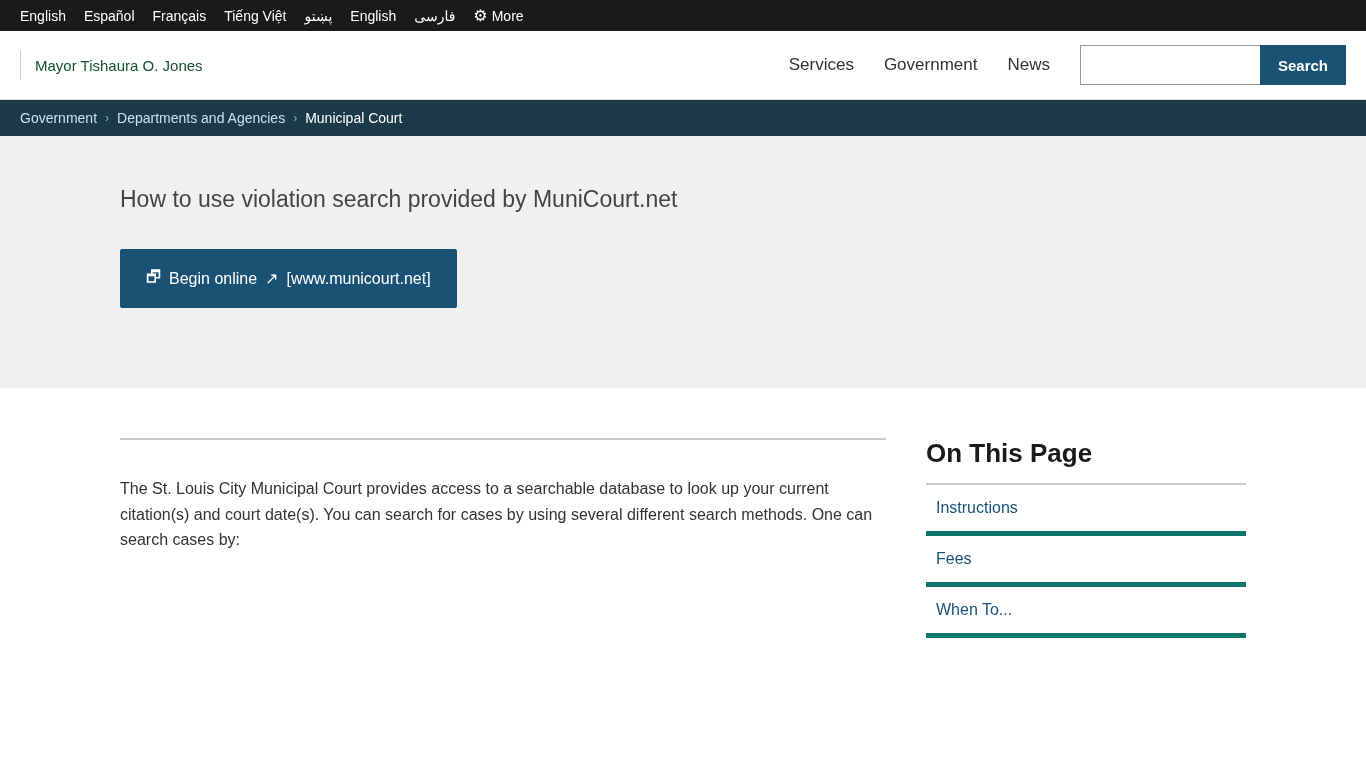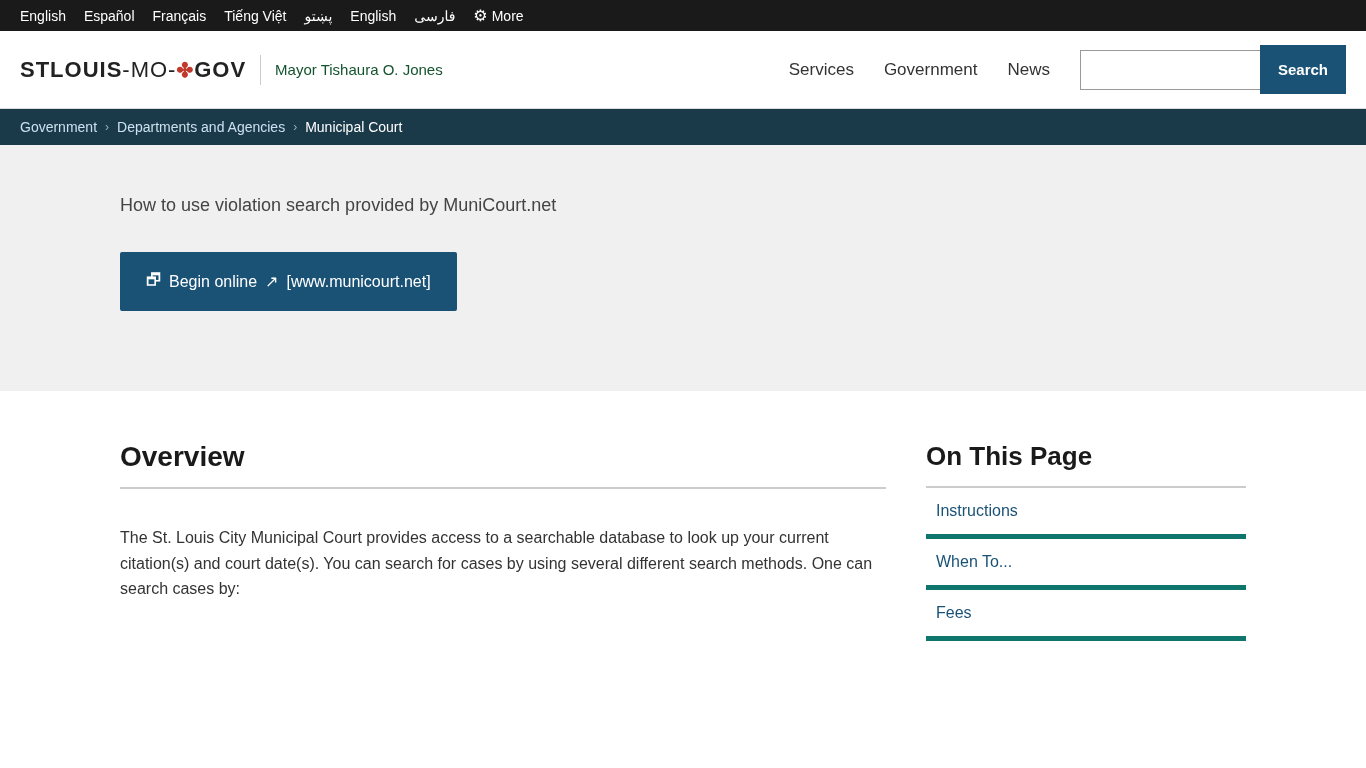--- a/index.html
+++ b/index.html
@@ -88,21 +88,21 @@
       height: 40px;
     }
     #search-btn {
       background: #1a5276;
       color: #fff;
       border: none;
       padding: 8px 18px;
       font-size: 15px;
       font-weight: bold;
       cursor: pointer;
-      height: 49px;
+      height: 40px;
     }
 
     
     #breadcrumb {
       background: #1a3a4a;
       padding: 10px 20px;
       display: flex;
       align-items: center;
       gap: 8px;
       font-size: 14px;
@@ -127,21 +127,21 @@
       position: relative;
     }
     #hero h1 {
       font-size: 48px;
       font-weight: 900;
       color: #1a1a1a;
       margin-bottom: 18px;
       line-height: 1.1;
     }
     #hero .subtitle {
-      font-size: 18px;
+      font-size: 23px;
       color: #444;
       margin-bottom: 36px;
     }
     #begin-btn {
       display: inline-flex;
       align-items: center;
       gap: 8px;
       background: #1a5276;
       color: #fff;
       text-decoration: none;
@@ -242,23 +242,20 @@
   <a>English</a>
   <a>فارسی</a>
   <span class="more-btn">
     <span class="translate-icon">⚙</span>
     <span>More</span>
   </span>
 </div>
 
 <header id="site-header">
   <div id="logo-area">
-    <a id="site-logo" href="#">
-      <span>STLOUIS</span><span class="dash">-MO-</span><span class="fleur">✤</span><span>GOV</span>
-    </a>
     <div id="logo-divider"></div>
     <span id="mayor-name">Mayor Tishaura O. Jones</span>
   </div>
   <nav id="header-nav">
     <a href="#">Services</a>
     <a href="#">Government</a>
     <a href="#">News</a>
     <div id="search-area">
       <input id="search-input" type="text" placeholder="" style="">
       <button id="search-btn">Search</button>
@@ -280,32 +277,31 @@
     <span>🗗</span>
     <span>Begin online</span>
     <span>↗</span>
     <span>[www.municourt.net]</span>
   </a>
   <div id="hero-pointer"></div>
 </section>
 
 <div id="main-content">
   <div id="content-left">
-    <h2 id="overview-heading">Overview</h2>
     <div id="overview-divider"></div>
     <p id="overview-text">The St. Louis City Municipal Court provides access to a searchable database to look up your current citation(s) and court date(s). You can search for cases by using several different search methods. One can search cases by:</p>
   </div>
   <div id="content-right">
     <h2 id="on-this-page-heading">On This Page</h2>
     <div id="on-this-page-divider"></div>
     <ul id="on-this-page-links">
       <li>
         <a href="#">Instructions</a>
       </li>
       <li>
-        <a href="#">When To...</a>
+        <a href="#">Fees</a>
       </li>
       <li>
-        <a href="#">Fees</a>
+        <a href="#">When To...</a>
       </li>
     </ul>
   </div>
 </div>
 
 </body></html>

